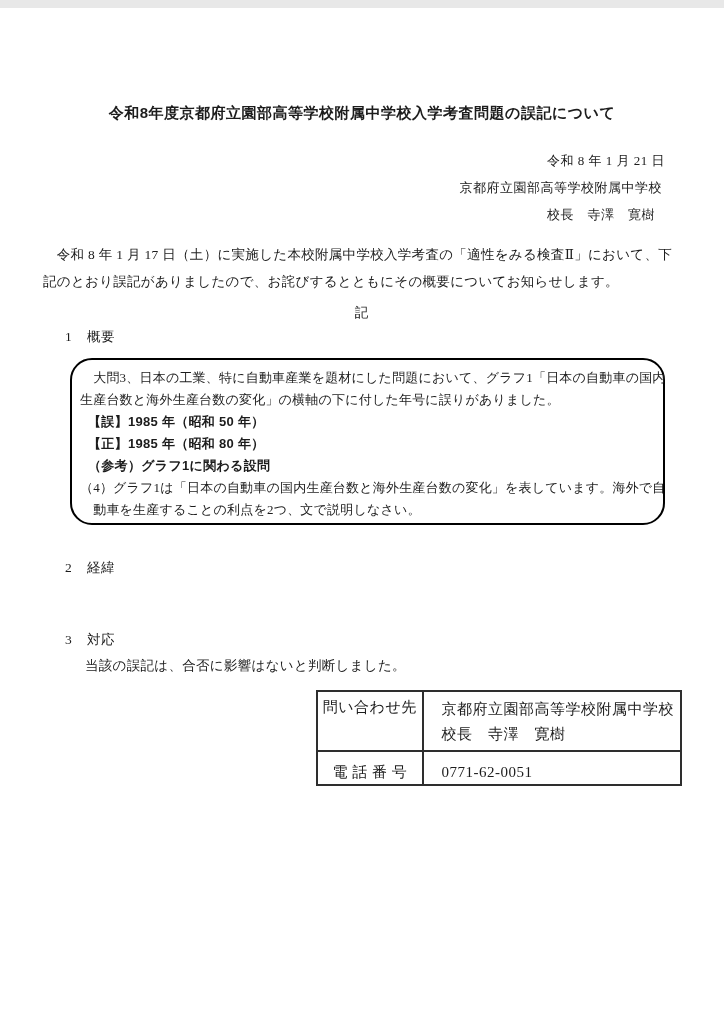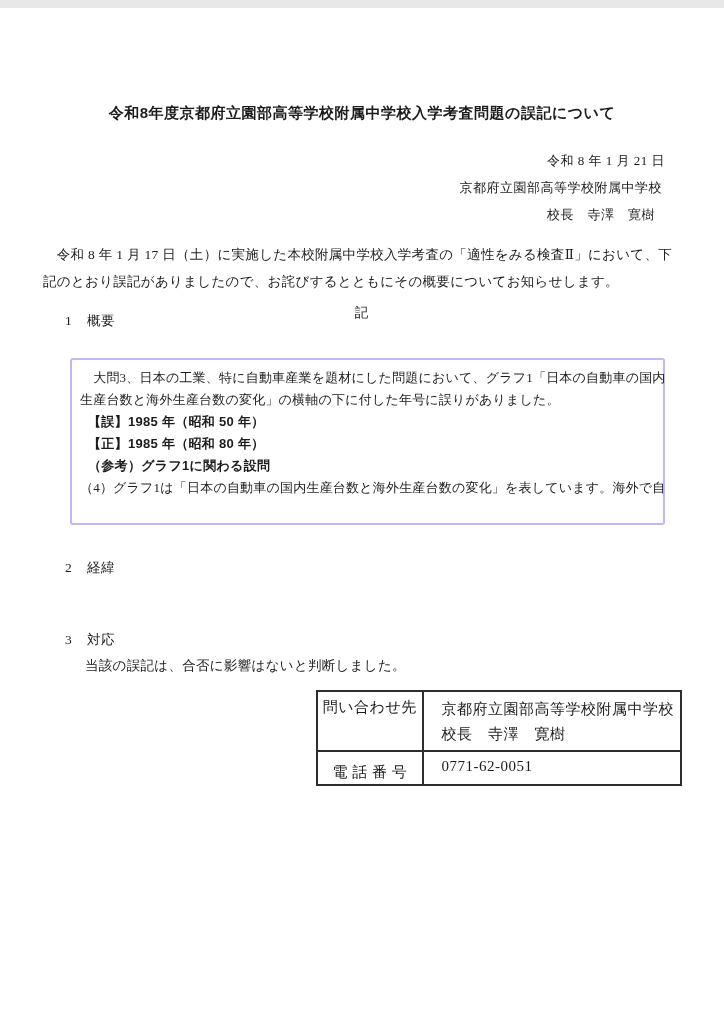--- a/index.html
+++ b/index.html
@@ -58,41 +58,41 @@
     letter-spacing: 1px;
   }
 
   .section-heading {
     left: 65px;
     font-size: 13.5px;
     letter-spacing: 0.5px;
     white-space: nowrap;
   }
   .section-heading .sec-no { display: inline-block; min-width: 22px; }
-  .sec1-heading { top: 304px; font-family: Liberation Serif, serif; }
+  .sec1-heading { top: 320px; font-family: Liberation Serif, serif; }
   .sec2-heading { top: 551px; }
   .sec3-heading { top: 623px; }
 
   .section-body {
     left: 85px;
     font-size: 13.5px;
     letter-spacing: 0.3px;
     white-space: nowrap;
   }
   .sec2-body { top: 578px; }
   .sec3-body { top: 649px; }
 
   .error-box {
     top: 350px;
     left: 70px;
     width: 595px;
     height: 167px;
     box-sizing: border-box;
-    border: 2px solid #c4b5fd;
-    border-radius: 3px;
+    border: 2px solid #000000;
+    border-radius: 22px;
     padding: 7px 8px 8px 8px;
     font-size: 13px;
     line-height: 22px;
     letter-spacing: 0.2px;
   }
   .error-box .line { white-space: nowrap; }
   .error-box .bold-line {
     font-family: "Liberation Sans", "DejaVu Sans", sans-serif;
     font-weight: bold;
     padding-left: 8px;
@@ -119,21 +119,21 @@
     padding-bottom: 3px;
     line-height: 20px;
     white-space: nowrap;
   }
   .contact-table .value-cell {
     padding: 5px 6px 3px 18px;
     line-height: 25px;
     white-space: nowrap;
   }
   .contact-table .phone-row .label-cell { padding-top: 10px; padding-bottom: 2px; }
-  .contact-table .phone-row .value-cell { padding-top: 5px; padding-bottom: 2px; line-height: 19px; }
+  .contact-table .phone-row .value-cell { padding-top: 11px; padding-bottom: 2px; line-height: 19px; }
 </style>
 </head>
 <body>
 
 <div class="page">
 
   <div class="abs doc-title">令和8年度京都府立園部高等学校附属中学校入学考査問題の誤記について</div>
 
   <div class="abs issued-line issued-date">令和 8 年 1 月 21 日</div>
   <div class="abs issued-line issued-school">京都府立園部高等学校附属中学校</div>
@@ -150,20 +150,21 @@
     <span class="sec-no">1</span><span>概要</span>
   </div>
 
   <div class="abs error-box">
     <div class="line">　大問3、日本の工業、特に自動車産業を題材にした問題において、グラフ1「日本の自動車の国内</div>
     <div class="line">生産台数と海外生産台数の変化」の横軸の下に付した年号に誤りがありました。</div>
     <div class="line bold-line">【誤】1985 年（昭和 50 年）</div>
     <div class="line bold-line">【正】1985 年（昭和 80 年）</div>
     <div class="line bold-line">（参考）グラフ1に関わる設問</div>
     <div class="line">（4）グラフ1は「日本の自動車の国内生産台数と海外生産台数の変化」を表しています。海外で自</div>
+    <div class="line">　動車を生産することの利点を2つ、文で説明しなさい。</div>
   </div>
 
   <div class="abs section-heading sec2-heading">
     <span class="sec-no">2</span><span>経緯</span>
   </div>
 
   <div class="abs section-heading sec3-heading">
     <span class="sec-no">3</span><span>対応</span>
   </div>
   <div class="abs section-body sec3-body">当該の誤記は、合否に影響はないと判断しました。</div>

